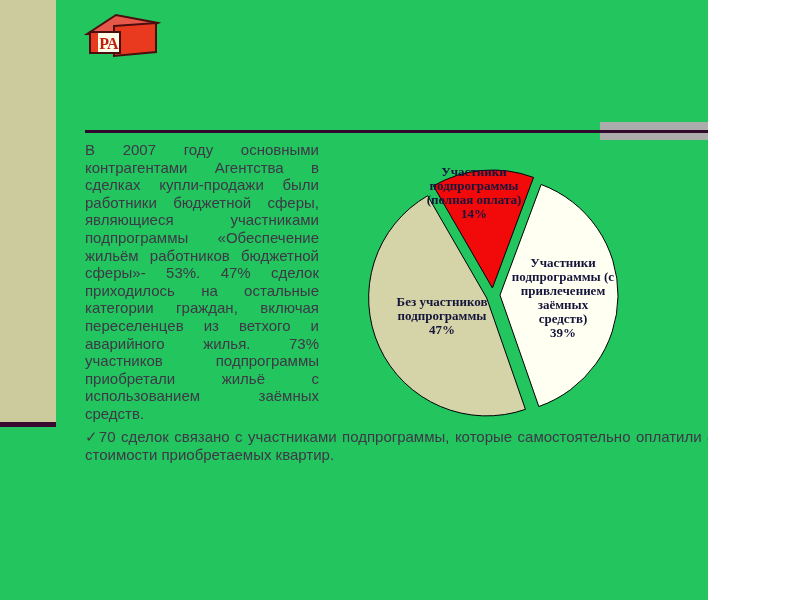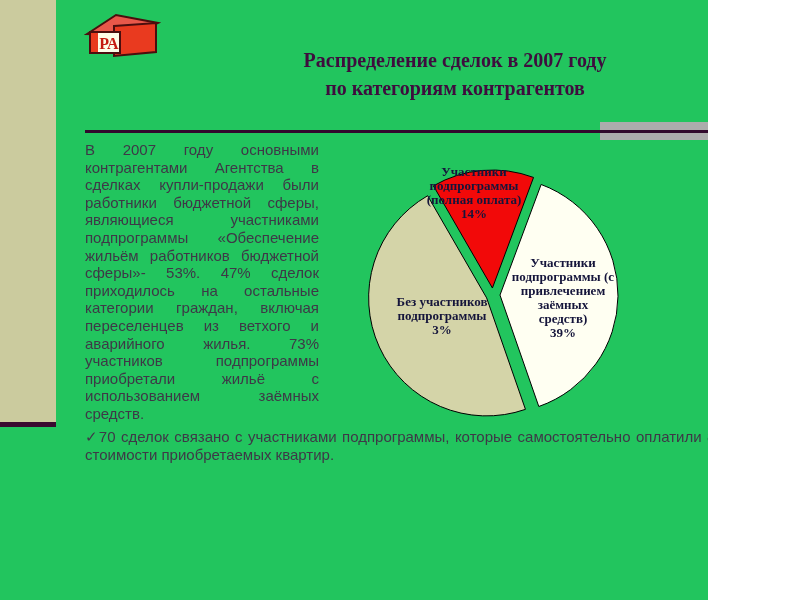--- a/index.html
+++ b/index.html
@@ -51,24 +51,20 @@
   <div class="sidebar"></div>
 
   <svg class="logo" viewBox="0 0 78 48">
     <polygon points="3,22 32,3 74,11 48,23" fill="#E8584A" stroke="#4A0E0E" stroke-width="2"></polygon>
     <polygon points="30,14 72,11 72,40 30,44" fill="#E93A1F" stroke="#4A0E0E" stroke-width="2"></polygon>
     <rect x="6" y="20" width="30" height="21" fill="#FDFDE8" stroke="#4A0E0E" stroke-width="2"></rect>
     <rect x="7" y="21" width="7" height="19" fill="#E93A1F"></rect>
     <text x="25" y="37" font-family="Liberation Serif, serif" font-weight="bold" font-size="16" fill="#C41A10" text-anchor="middle">РА</text>
   </svg>
 
-  <div class="title">
-    <div>Распределение сделок в 2007 году</div>
-    <div>по категориям контрагентов</div>
-  </div>
 
   <div class="gray-bar"></div>
   <div class="title-underline"></div>
 
   <div class="body-text">В 2007 году основными контрагентами Агентства в сделках купли-продажи были работники бюджетной сферы, являющиеся участниками подпрограммы «Обеспечение жильём работников бюджетной сферы»- 53%. 47% сделок приходилось на остальные категории граждан, включая переселенцев из ветхого и аварийного жилья. 73% участников подпрограммы приобретали жильё с использованием заёмных средств.</div>
 
   <svg class="pie-svg" id="pie-svg" viewBox="0 0 800 600">
       <path d="M 492.4142550966738 288.0245499852535 L 433.4142550966738 185.8335523386897 A 118 118 0 0 1 533.545756680648 177.4252752252103 Z" fill="#F20909" stroke="#000000" stroke-width="1" stroke-linejoin="round"></path>
       <path d="M 499.9996161855586 295.07330248881374 L 541.1311177695328 184.47402772877055 A 118 118 0 0 1 538.8058805007114 406.5097141768365 Z" fill="#FFFFF2" stroke="#000000" stroke-width="1" stroke-linejoin="round"></path>
       <path d="M 486.6353472366705 297.9139655458228 L 525.4416115518234 409.35037723384556 A 118 118 0 0 1 427.63534723667044 195.72296789925906 Z" fill="#D4D4A8" stroke="#000000" stroke-width="1" stroke-linejoin="round"></path>
@@ -79,21 +75,21 @@
 (полная оплата)
 14%</div>
   <div class="pie-label" style="left: 563px; top: 256px;">Участники
 подпрограммы (с
 привлечением
 заёмных
 средств)
 39%</div>
   <div class="pie-label" style="left: 442px; top: 295px;">Без участников
 подпрограммы
-3%</div>
+47%</div>
 
   <div class="summary">
     <div class="summary-item"><span class="check">✓</span><span>70 сделок связано с участниками подпрограммы, которые самостоятельно оплатили 80% стоимости приобретаемых квартир.</span></div>
   </div>
 
   <div class="page-number">39</div>
 
 </div>
 
 </body></html>

